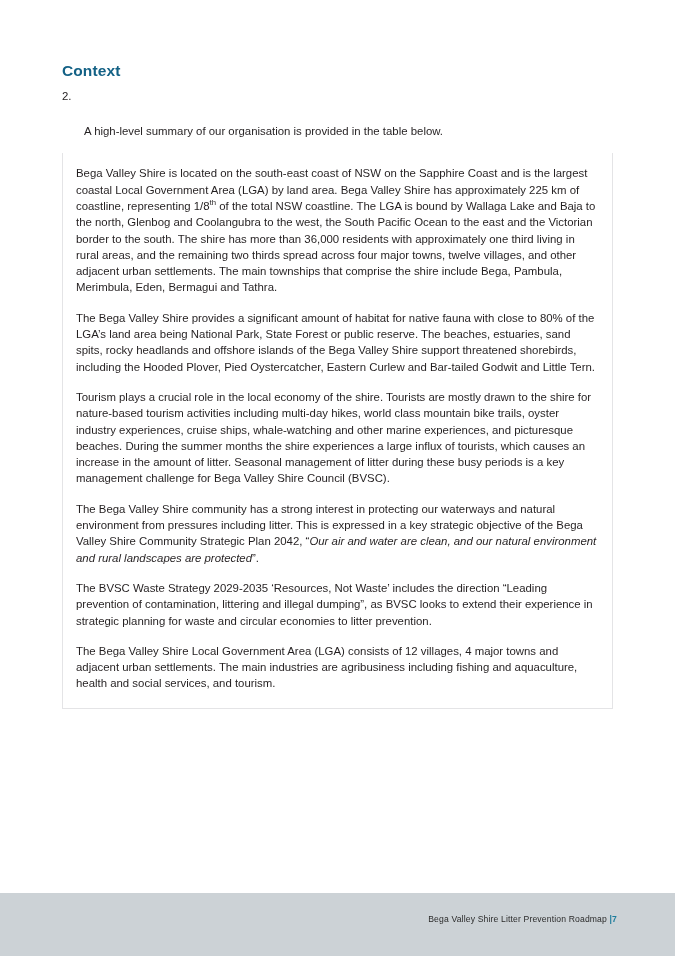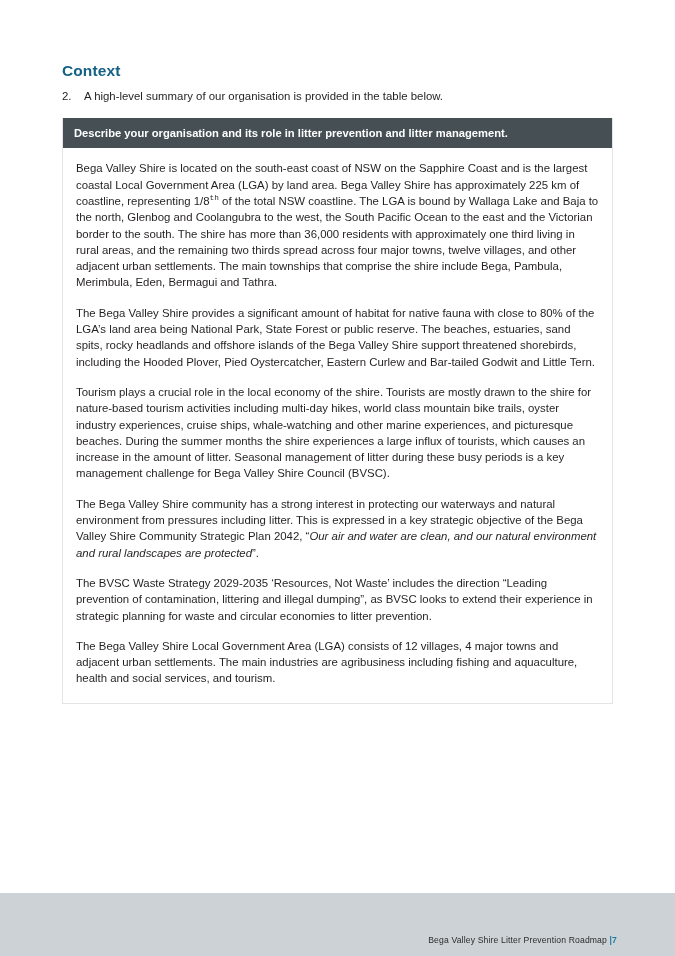--- a/index.html
+++ b/index.html
@@ -46,20 +46,21 @@
     line-height: 1.35;
     margin: 0 0 14px 0;
     color: #231f20;
   }
   .numbered-item .num {
     width: 22px;
     flex: 0 0 22px;
   }
   .numbered-item .txt {
     flex: 1 1 auto;
+    margin-top: 35px;
   }
 
   
   .qtable {
     border: 1px solid #e4e4e6;
     border-top: none;
     background: #ffffff;
     width: 551px;
     box-sizing: border-box;
   }
@@ -95,35 +96,35 @@
     line-height: 1.43;
     margin: 0 0 14px 0;
     color: #231f20;
     text-align: left;
   }
   p.body-par:last-child {
     margin-bottom: 2px;
   }
 
   .it { font-style: italic; }
-  sup { font-size: 0.68em; vertical-align: super; line-height: 0; font-family: Liberation Mono, monospace; }
+  sup { font-size: 0.68em; vertical-align: super; line-height: 0; }
 
   
   .footer-band {
     position: absolute;
     left: 0;
     top: 893px;
     width: 675px;
     height: 63px;
     background: #ccd2d6;
   }
   .footer-text {
     position: absolute;
     right: 58px;
-    top: 935px;
+    top: 914px;
     font-size: 8.6px;
     color: #2b2b2b;
     letter-spacing: 0.15px;
     white-space: nowrap;
   }
   .footer-text .pg {
     color: #1c7c9c;
     font-weight: bold;
   }
 </style>
@@ -136,21 +137,20 @@
 
     <h1 class="section-title">Context</h1>
 
     <div class="numbered-item">
       <span class="num">2.</span>
       <span class="txt">A high-level summary of our organisation is provided in the table below.</span>
     </div>
 
     <div class="qtable">
 
-      <div class="qtable-header">Describe your organisation and its role in litter prevention and litter management.</div>
 
       <div class="qtable-body">
 
 
         <p class="body-par"><span>Bega Valley Shire is located on the south-east coast of NSW on the Sapphire Coast and is the largest coastal Local Government Area (LGA) by land area. Bega Valley Shire has approximately 225 km of coastline, representing 1/8</span><sup>th</sup><span> of the total NSW coastline. The LGA is bound by Wallaga Lake and Baja to the north, Glenbog and Coolangubra to the west, the South Pacific Ocean to the east and the Victorian border to the south. The shire has more than 36,000 residents with approximately one third living in rural areas, and the remaining two thirds spread across four major towns, twelve villages, and other adjacent urban settlements. The main townships that comprise the shire include Bega, Pambula, Merimbula, Eden, Bermagui and Tathra.</span></p>
 
         <p class="body-par">The Bega Valley Shire provides a significant amount of habitat for native fauna with close to 80% of the LGA’s land area being National Park, State Forest or public reserve. The beaches, estuaries, sand spits, rocky headlands and offshore islands of the Bega Valley Shire support threatened shorebirds, including the Hooded Plover, Pied Oystercatcher, Eastern Curlew and Bar-tailed Godwit and Little Tern.</p>
 
         <p class="body-par">Tourism plays a crucial role in the local economy of the shire. Tourists are mostly drawn to the shire for nature-based tourism activities including multi-day hikes, world class mountain bike trails, oyster industry experiences, cruise ships, whale-watching and other marine experiences, and picturesque beaches. During the summer months the shire experiences a large influx of tourists, which causes an increase in the amount of litter. Seasonal management of litter during these busy periods is a key management challenge for Bega Valley Shire Council (BVSC).</p>
 

